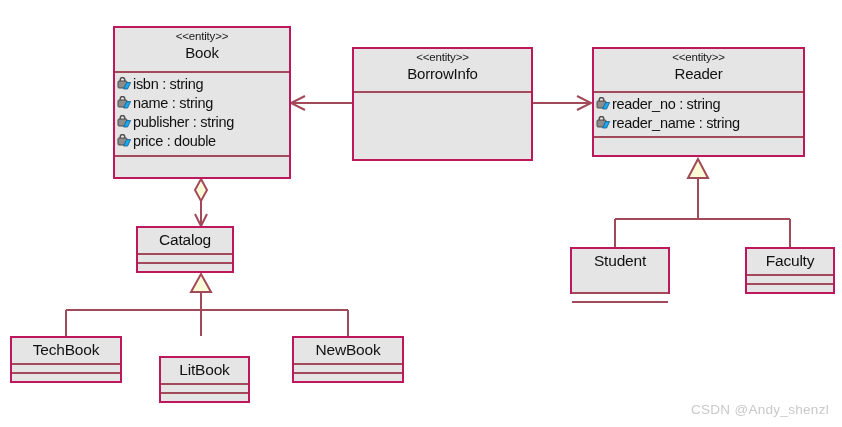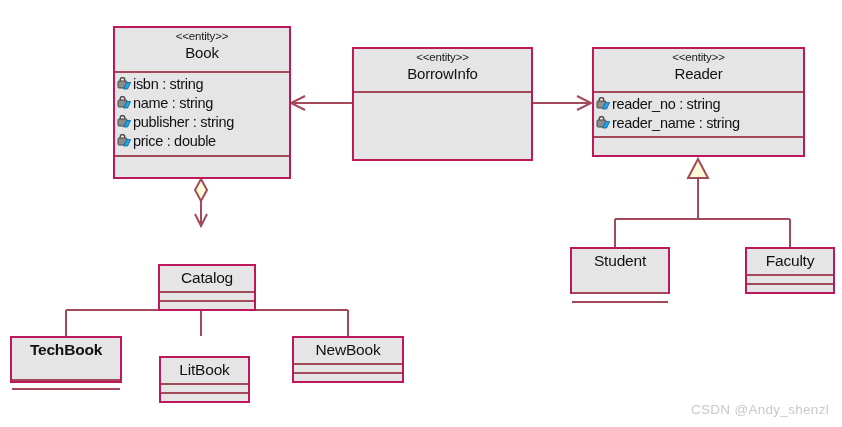--- a/index.html
+++ b/index.html
@@ -223,30 +223,30 @@
           <path d="M3.2 4.2 V2.8 a2.3 2.3 0 0 1 4.6 0 V4.2" fill="none" stroke="#4d4d4d" stroke-width="1.4"></path>
           <polygon points="9.5,5.5 13.6,5.5 10.6,12 6.6,12" fill="#1ea5f0" stroke="#0b5f8c" stroke-width="0.8"></polygon>
         </svg>
       </span>
       <span class="attr-text">reader_name : string</span>
     </div>
   </div>
   <div class="compartment empty" style="height:19px;"></div>
 </div>
 
-<div class="uml-class simple" style="left:158px; top:226px; width:98px; height:47px;margin-top:38px;">
+<div class="uml-class simple" style="left:136px; top:226px; width:98px; height:47px;">
   <div class="uml-header" style="height:25px;">
     <span class="class-name">Catalog</span>
   </div>
   <div class="compartment empty" style="height:9px;"></div>
   <div class="compartment empty" style="height:9px;"></div>
 </div>
 
 <div class="uml-class simple" style="left:10px; top:336px; width:112px; height:47px;">
-  <div class="uml-header" style="height:41px;font-weight:bold;">
+  <div class="uml-header" style="height:25px;">
     <span class="class-name">TechBook</span>
   </div>
   <div class="compartment empty" style="height:9px;"></div>
   <div class="compartment empty" style="height:9px;"></div>
 </div>
 
 <div class="uml-class simple" style="left:159px; top:356px; width:91px; height:47px;">
   <div class="uml-header" style="height:25px;">
     <span class="class-name">LitBook</span>
   </div>

